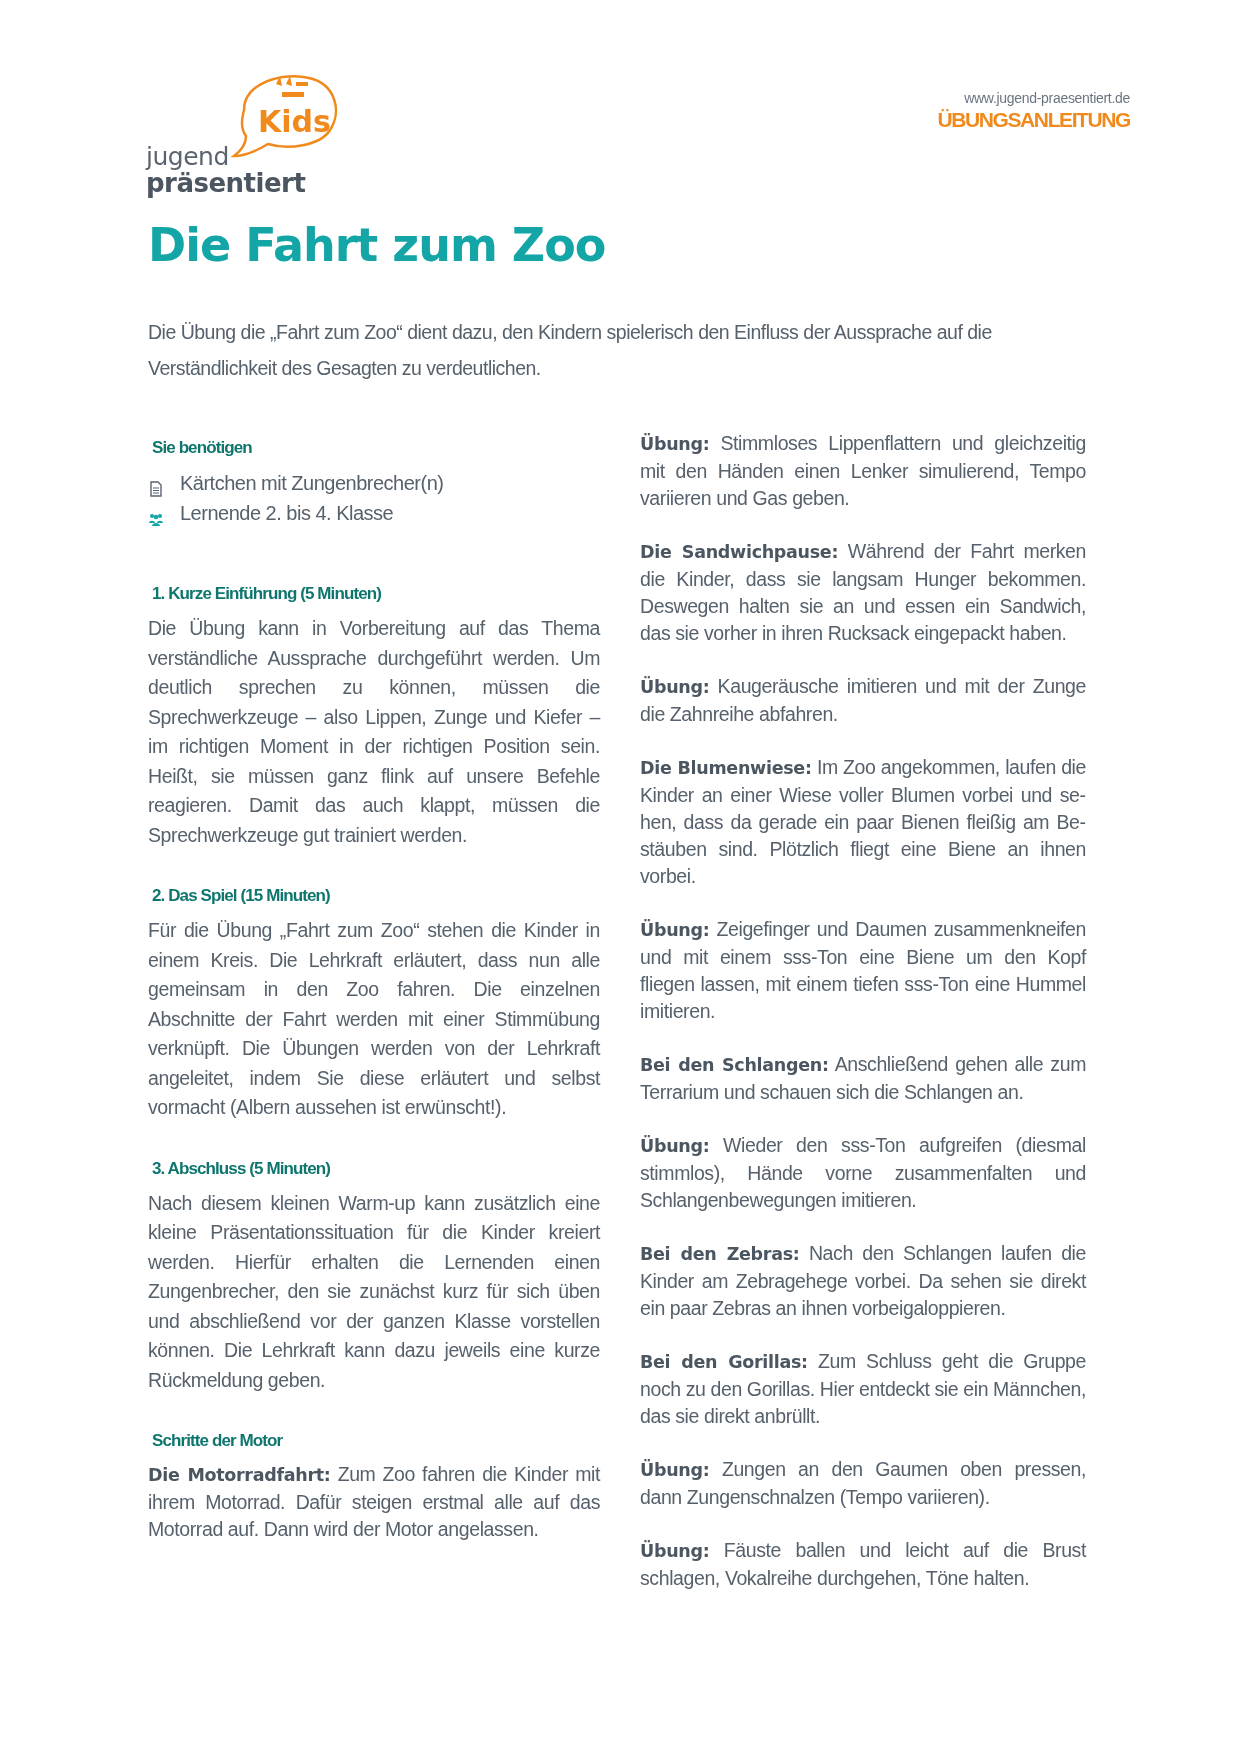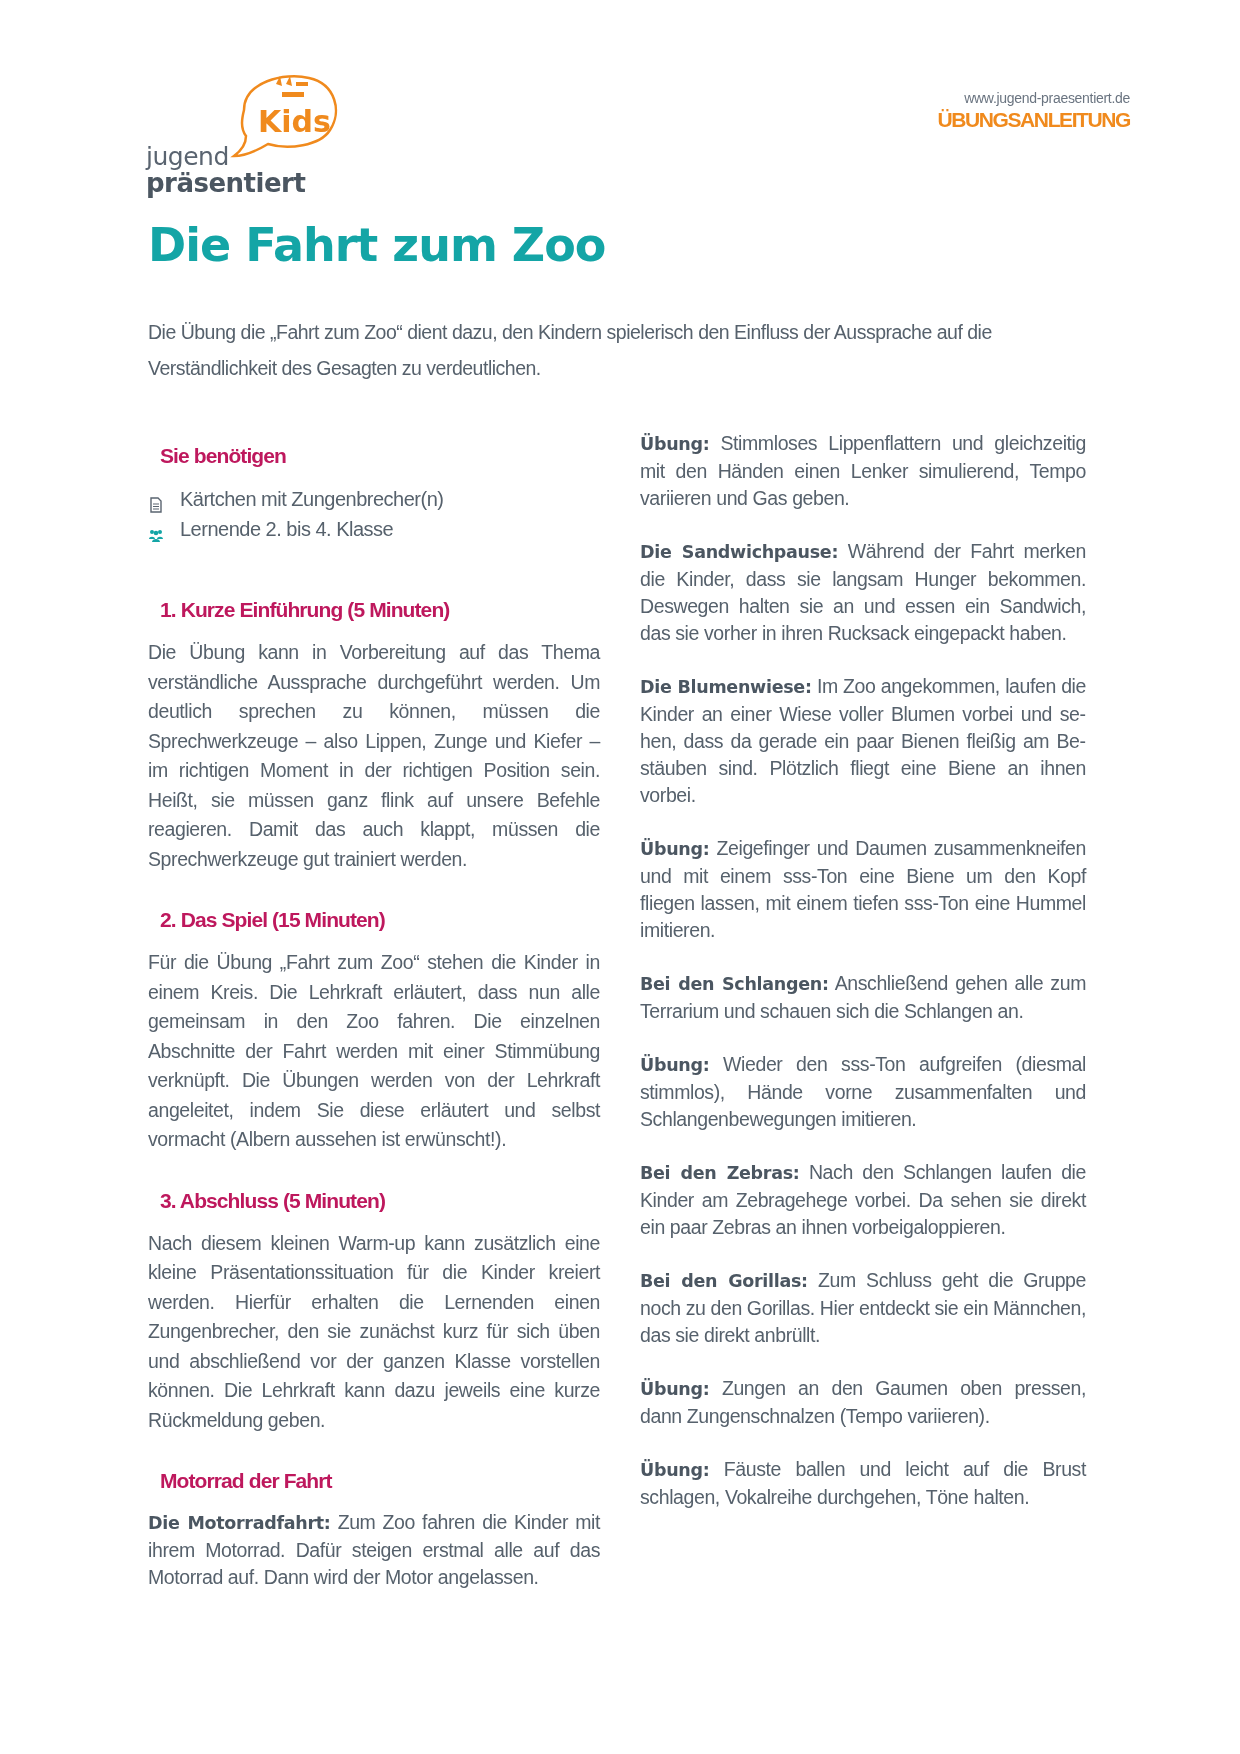--- a/index.html
+++ b/index.html
@@ -10,21 +10,21 @@
   .logo .praes { position: absolute; left: 0; top: 98px; font-size: 26px; font-weight: bold; color: #4b5661; font-family: "DejaVu Sans", sans-serif; letter-spacing: -0.5px; }
   .logo svg { position: absolute; left: 78px; top: 0; }
   .hdr-right { position: absolute; right: 110px; top: 90px; text-align: right; }
   .hdr-url { font-size: 14px; color: #6a7480; letter-spacing: -0.3px; }
   .hdr-tag { font-size: 21px; font-weight: bold; color: #f08a1d; letter-spacing: -1.4px; margin-top: 2px; }
   h1 { position: absolute; left: 148px; top: 218px; margin: 0; font-size: 46px; font-weight: bold; color: #14a5a6; font-family: "DejaVu Sans", sans-serif; letter-spacing: -1px; }
   .intro { position: absolute; left: 148px; top: 314px; width: 944px; font-size: 19.5px; line-height: 36px; color: #56616c; letter-spacing: -0.5px; margin: 0; }
   .col { position: absolute; top: 428px; width: 452px; }
   .col.left { left: 148px; }
   .col.right { left: 640px; top: 430px; width: 446px; }
-  .h2 { color: #be185d; font-weight: bold; font-size: 21px; letter-spacing: -0.9px; margin: 12px; line-height: 32px; }
+  .h2 { color: #0f766e; font-weight: bold; font-size: 17px; letter-spacing: -0.9px; margin: 4px; line-height: 32px; }
   .need-list { list-style: none; margin: 2px 0 0 0; padding: 0; }
   .need-list li { font-size: 20px; line-height: 30px; color: #56616c; letter-spacing: -0.5px; display: flex; align-items: center; gap: 7px; }
   .need-list .ico { width: 16px; height: 16px; margin-right: 9px; display: inline-block; }
   .sec { margin-top: 48px; }
   .sec.tight { margin-top: 30px; }
   .para { font-size: 19.5px; line-height: 29.5px; text-align: justify; margin: 0; color: #56616c; letter-spacing: -0.4px; hyphens: manual; }
   .rblock { margin: 0 0 26px 0; font-size: 19.5px; line-height: 27px; text-align: justify; color: #56616c; letter-spacing: -0.4px; }
   .rblock b { color: #4b5661; font-weight: bold; font-family: "DejaVu Sans", sans-serif; font-size: 17.5px; letter-spacing: -0.3px; }
   .left .rblock { line-height: 27px; margin-top: 2px; }
 </style>
@@ -85,28 +85,29 @@
     <h2 class="h2">2.  Das Spiel (15 Minuten)</h2>
     <p class="para">Für die Übung „Fahrt zum Zoo“ stehen die Kinder in einem Kreis. Die Lehrkraft erläutert, dass nun alle gemeinsam in den Zoo fahren. Die einzelnen Abschnitte der Fahrt werden mit einer Stimm­übung verknüpft. Die Übungen werden von der Lehrkraft angeleitet, indem Sie diese erläutert und selbst vormacht (Albern aussehen ist erwünscht!).</p>
   </div>
 
   <div class="sec tight">
     <h2 class="h2">3.  Abschluss (5 Minuten)</h2>
     <p class="para">Nach diesem kleinen Warm-up kann zusätzlich eine kleine Präsentationssituation für die Kinder kreiert werden. Hierfür erhalten die Lernenden ei­nen Zungenbrecher, den sie zunächst kurz für sich üben und abschließend vor der ganzen Klasse vor­stellen können. Die Lehrkraft kann dazu jeweils eine kurze Rückmeldung geben.</p>
   </div>
 
   <div class="sec tight">
-    <h2 class="h2">Motorrad der Fahrt</h2>
+    <h2 class="h2">Schritte der Motor</h2>
     <p class="rblock"><b>Die Motorradfahrt:</b> <span>Zum Zoo fahren die Kinder mit ihrem Motorrad. Dafür steigen erstmal alle auf das Motorrad auf. Dann wird der Motor angelassen.</span></p>
   </div>
 </div>
 
 <div class="col right">
   <p class="rblock"><b>Übung:</b> <span>Stimmloses Lippenflattern und gleichzei­tig mit den Händen einen Lenker simulierend, Tempo variieren und Gas geben.</span></p>
   <p class="rblock"><b>Die Sandwichpause:</b> <span>Während der Fahrt merken die Kinder, dass sie langsam Hunger bekommen. Deswegen halten sie an und essen ein Sandwich, das sie vorher in ihren Rucksack eingepackt haben.</span></p>
+  <p class="rblock"><b>Übung:</b> <span>Kaugeräusche imitieren und mit der Zunge die Zahnreihe abfahren.</span></p>
   <p class="rblock"><b>Die Blumenwiese:</b> <span>Im Zoo angekommen, laufen die Kinder an einer Wiese voller Blumen vorbei und se­hen, dass da gerade ein paar Bienen fleißig am Be­stäuben sind. Plötzlich fliegt eine Biene an ihnen vorbei.</span></p>
   <p class="rblock"><b>Übung:</b> <span>Zeigefinger und Daumen zusammenknei­fen und mit einem sss-Ton eine Biene um den Kopf fliegen lassen, mit einem tiefen sss-Ton eine Hummel imitieren.</span></p>
   <p class="rblock"><b>Bei den Schlangen:</b> <span>Anschließend gehen alle zum Terrarium und schauen sich die Schlangen an.</span></p>
   <p class="rblock"><b>Übung:</b> <span>Wieder den sss-Ton aufgreifen (diesmal stimmlos), Hände vorne zusammenfalten und Schlangenbewegungen imitieren.</span></p>
   <p class="rblock"><b>Bei den Zebras:</b> <span>Nach den Schlangen laufen die Kinder am Zebragehege vorbei. Da sehen sie direkt ein paar Zebras an ihnen vorbeigaloppieren.</span></p>
   <p class="rblock"><b>Bei den Gorillas:</b> <span>Zum Schluss geht die Gruppe noch zu den Gorillas. Hier entdeckt sie ein Männ­chen, das sie direkt anbrüllt.</span></p>
   <p class="rblock"><b>Übung:</b> <span>Zungen an den Gaumen oben pressen, dann Zungenschnalzen (Tempo variieren).</span></p>
   <p class="rblock"><b>Übung:</b> <span>Fäuste ballen und leicht auf die Brust schlagen, Vokalreihe durchgehen, Töne halten.</span></p>
 </div>
 

